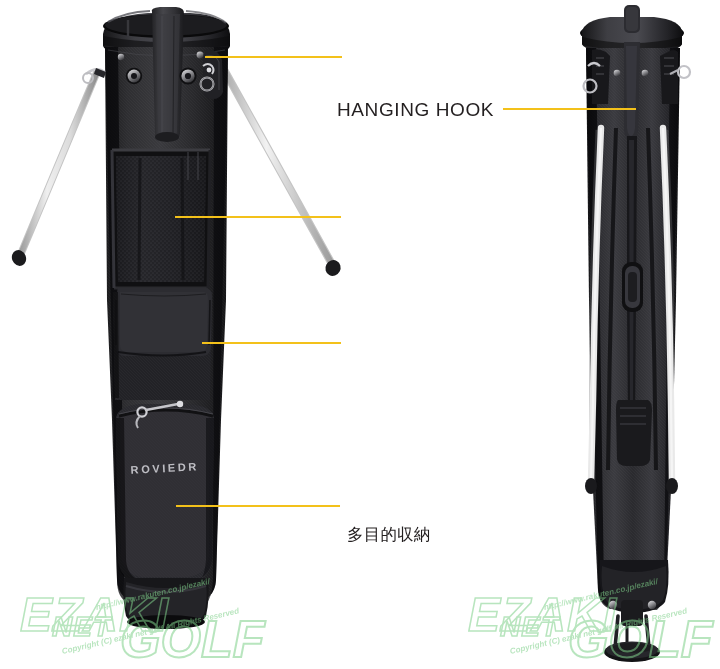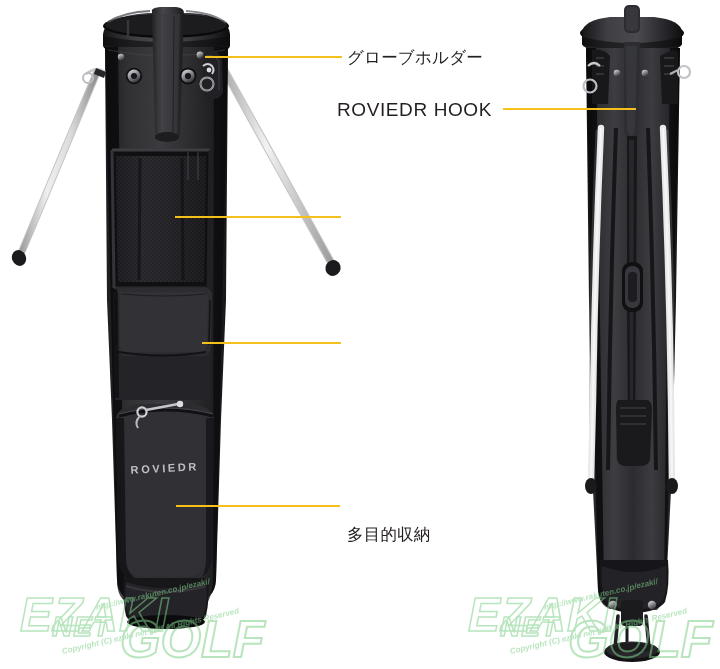--- a/index.html
+++ b/index.html
@@ -379,23 +379,22 @@
       </g>
     </g>
   </svg>
 
   <div class="leader" style="left:205px; top:56px; width:137px;"></div>
   <div class="leader" style="left:503px; top:108px; width:133px;"></div>
   <div class="leader" style="left:175px; top:216px; width:166px;"></div>
   <div class="leader" style="left:202px; top:342px; width:139px;"></div>
   <div class="leader" style="left:176px; top:505px; width:164px;"></div>
 
-  <div class="callout jp" style="left:347px; top:47px;">グローブホルダー</div>
-
-  <div class="callout en" style="left:337px; top:98px;">ROVIEDR HOOK</div>
+
+  <div class="callout en" style="left:337px; top:98px;">HANGING HOOK</div>
 
 
 
   <div class="callout jp" style="left:347px; top:524px;">多目的収納</div>
 
   <div class="watermark" style="left:14px; top:585px;">
     <div class="wm-inner">
       <div class="wm-line wm-ezaki">EZAKI</div>
       <div class="wm-line wm-net">NET</div>
       <div class="wm-line wm-golf">GOLF</div>

